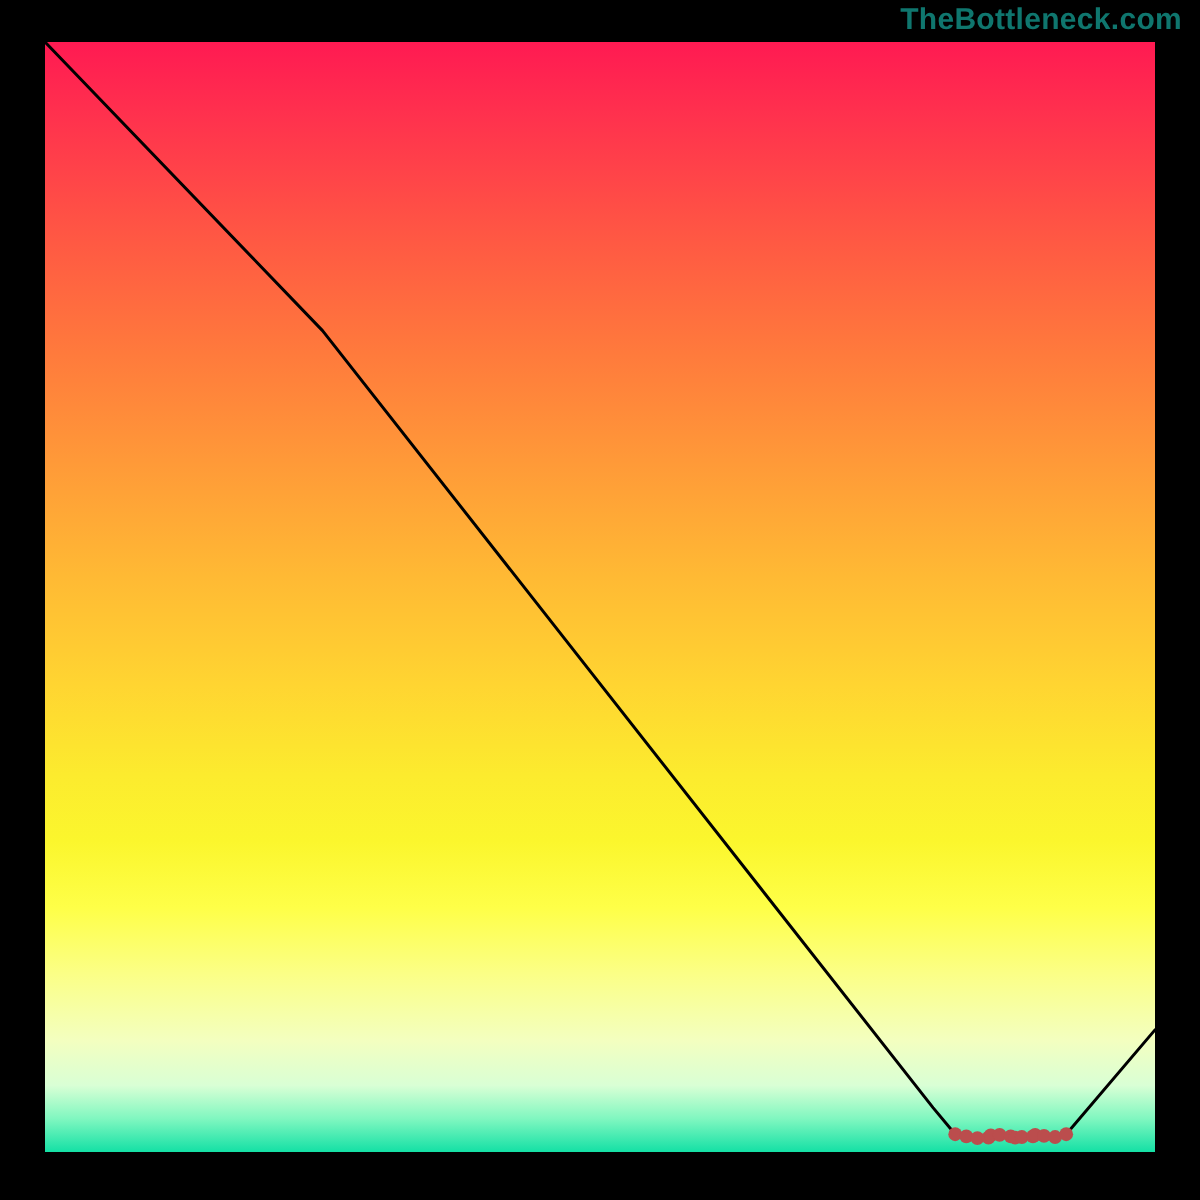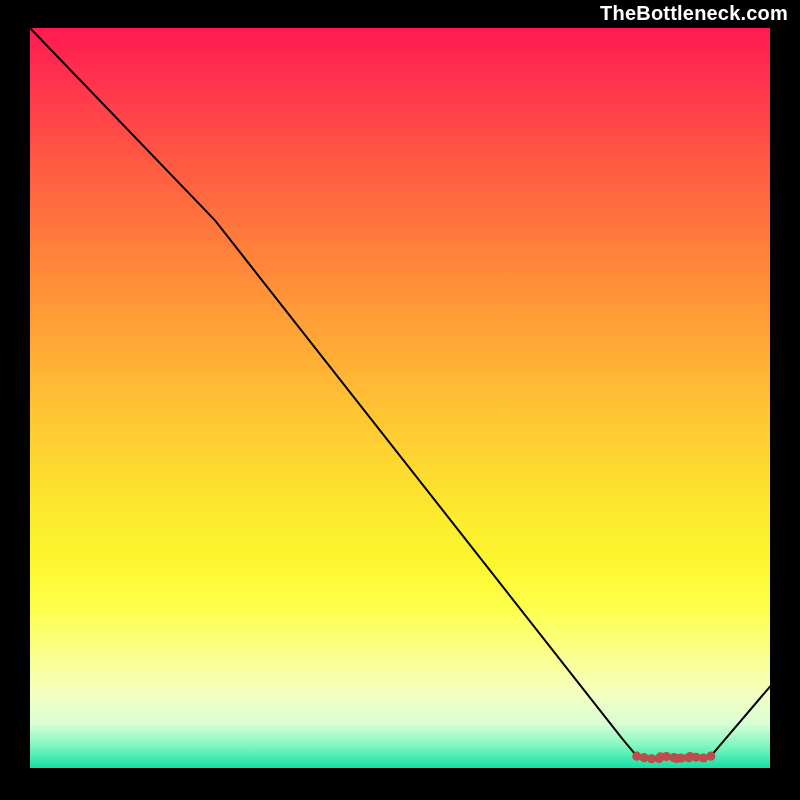--- a/index.html
+++ b/index.html
@@ -10,21 +10,21 @@
     height: 800px;
     background: #000;
   }
   .watermark {
     position: absolute;
     top: 2px;
     right: 12px;
     font-family: Arial, Helvetica, sans-serif;
     font-size: 20px;
     font-weight: bold;
-    color: #ffffff;
+    color: #0f766e;
     letter-spacing: 0.2px;
   }
   .plot {
     position: absolute;
     left: 30px;
     top: 28px;
     width: 740px;
     height: 740px;
   }
   .gradient {

